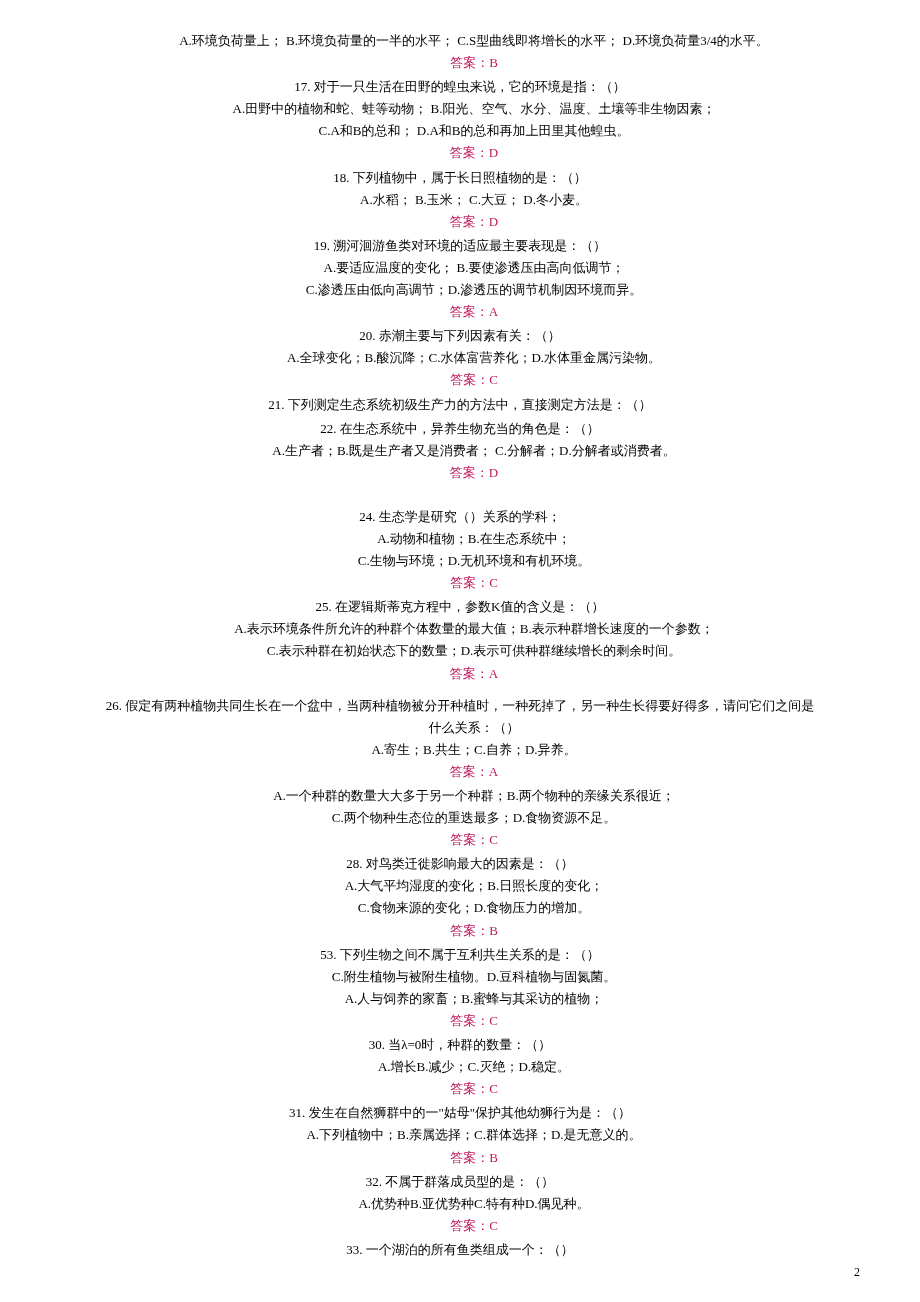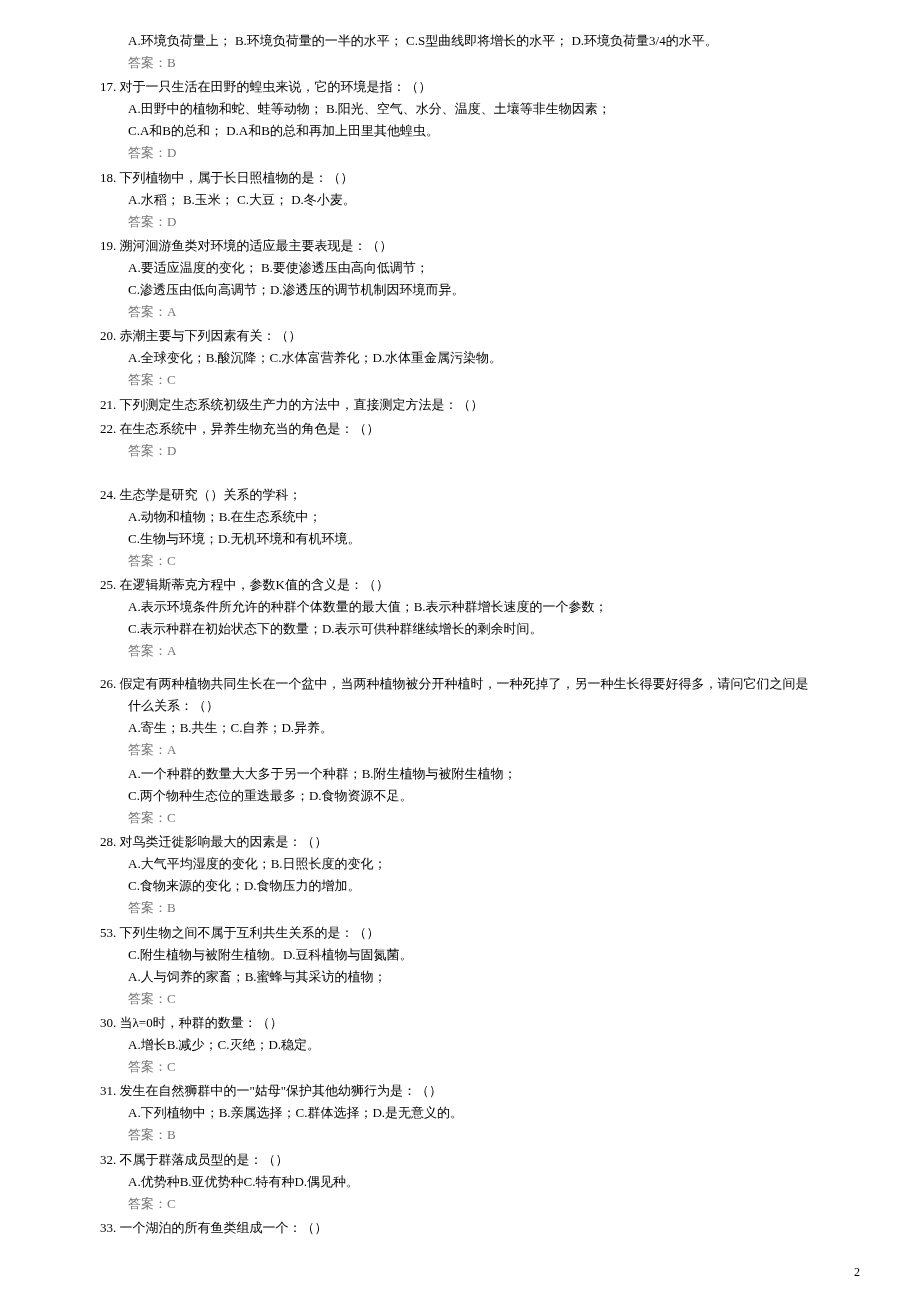--- a/index.html
+++ b/index.html
@@ -8,30 +8,31 @@
     line-height: 1.7;
     margin: 0;
     padding: 30px 100px 30px 100px;
     background: #fff;
     color: #000;
     width: 920px;
     box-sizing: border-box;
   }
   .question {
     margin-bottom: 2px;
+    text-align: center;
   }
   .q-stem {
     padding-left: 0;
   }
   .q-options {
     padding-left: 28px;
   }
   .q-answer {
     padding-left: 28px;
-    color: #737373;
+    color: #be185d;
   }
   .page-num {
     position: fixed;
     bottom: 20px;
     right: 60px;
     font-size: 12px;
   }
 </style>
 </head>
 <body>
@@ -61,20 +62,21 @@
     <div class="question">
       <div class="q-stem">20. 赤潮主要与下列因素有关：（）</div>
       <div class="q-options">A.全球变化；B.酸沉降；C.水体富营养化；D.水体重金属污染物。</div>
       <div class="q-answer">答案：C</div>
     </div>
     <div class="question">
       <div class="q-stem">21. 下列测定生态系统初级生产力的方法中，直接测定方法是：（）</div>
     </div>
     <div class="question">
       <div class="q-stem">22. 在生态系统中，异养生物充当的角色是：（）</div>
+      <div class="q-options">A.生产者；B.既是生产者又是消费者；   C.分解者；D.分解者或消费者。</div>
       <div class="q-answer">答案：D</div>
     </div>
     <div style="height: 20px;"></div>
     <div class="question">
       <div class="q-stem">24. 生态学是研究（）关系的学科；</div>
       <div class="q-options">A.动物和植物；B.在生态系统中；</div>
       <div class="q-options">C.生物与环境；D.无机环境和有机环境。</div>
       <div class="q-answer">答案：C</div>
     </div>
     <div class="question">
@@ -82,21 +84,21 @@
       <div class="q-options">A.表示环境条件所允许的种群个体数量的最大值；B.表示种群增长速度的一个参数；</div>
       <div class="q-options">C.表示种群在初始状态下的数量；D.表示可供种群继续增长的剩余时间。</div>
       <div class="q-answer">答案：A</div>
     </div>
     <div class="question">
       <div class="q-stem" style="padding-left: 28px; text-indent: -28px; margin-top: 10px;">26. 假定有两种植物共同生长在一个盆中，当两种植物被分开种植时，一种死掉了，另一种生长得要好得多，请问它们之间是什么关系：（）</div>
       <div class="q-options">A.寄生；B.共生；C.自养；D.异养。</div>
       <div class="q-answer">答案：A</div>
     </div>
     <div class="question">
-      <div class="q-options">A.一个种群的数量大大多于另一个种群；B.附生植物与被附生植物；</div>
+      <div class="q-options">A.一个种群的数量大大多于另一个种群；B.两个物种的亲缘关系很近；</div>
       <div class="q-options">C.两个物种生态位的重迭最多；D.食物资源不足。</div>
       <div class="q-answer">答案：C</div>
     </div>
     <div class="question">
       <div class="q-stem">28. 对鸟类迁徙影响最大的因素是：（）</div>
       <div class="q-options">A.大气平均湿度的变化；B.日照长度的变化；</div>
       <div class="q-options">C.食物来源的变化；D.食物压力的增加。</div>
       <div class="q-answer">答案：B</div>
     </div>
     <div class="question">

